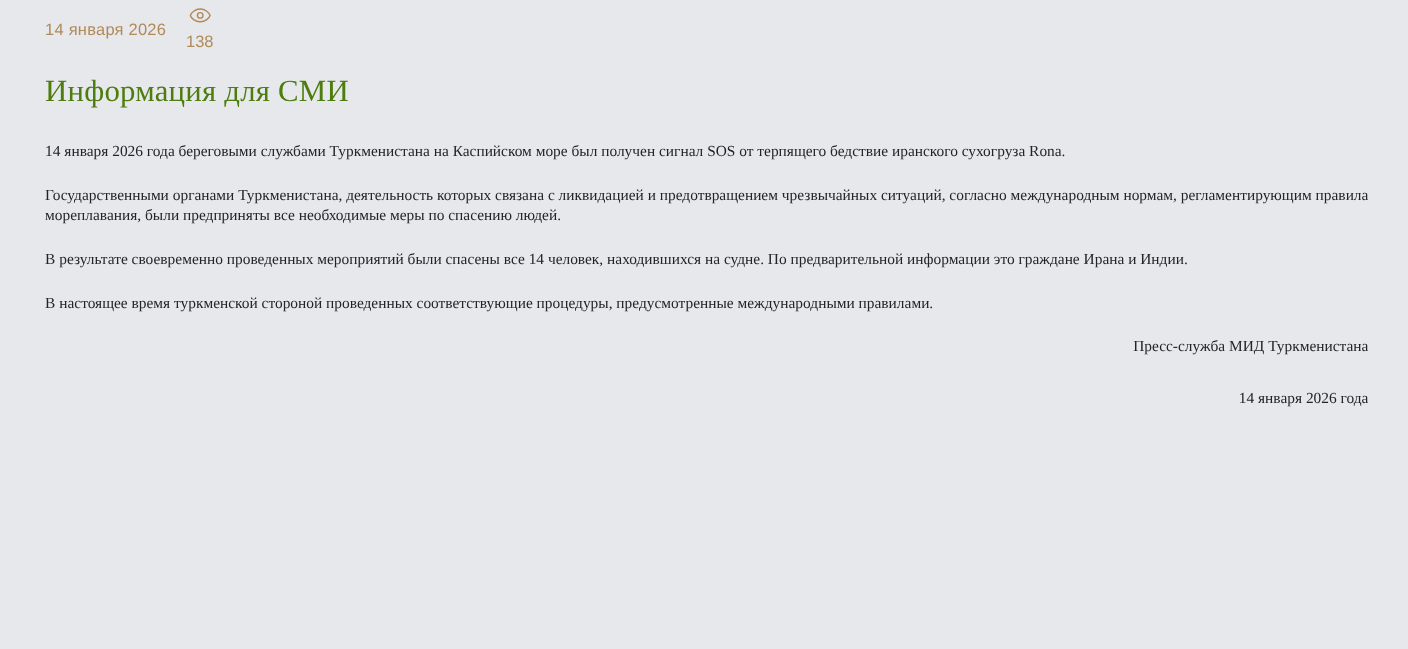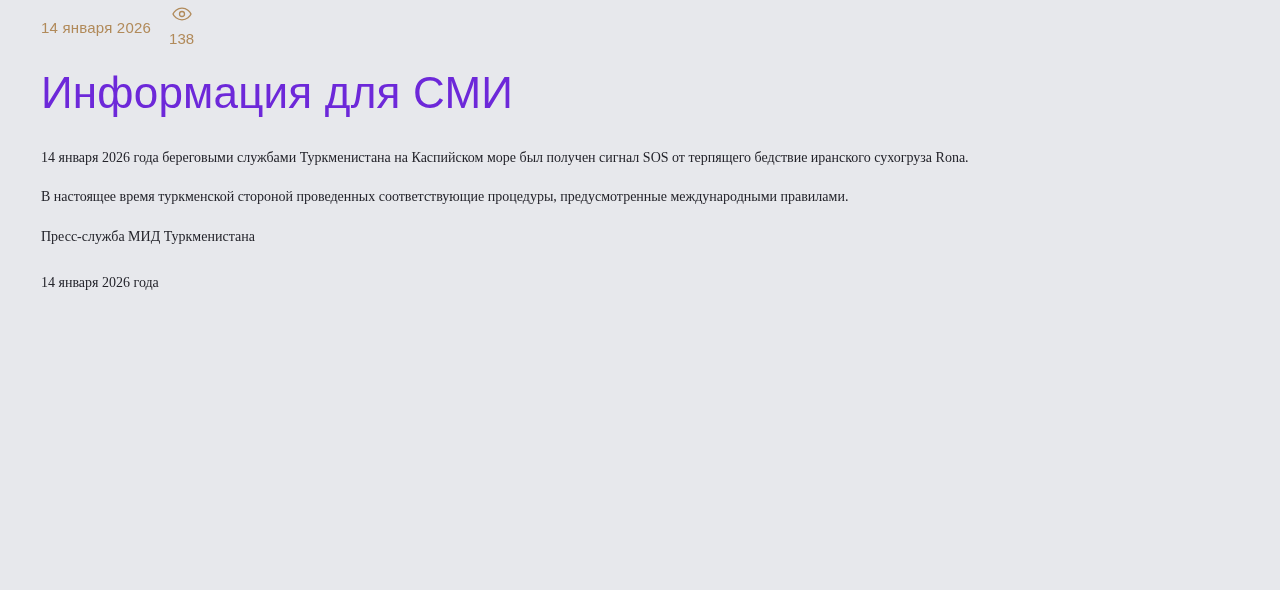--- a/index.html
+++ b/index.html
@@ -47,42 +47,42 @@
     height: 14px;
     line-height: 0;
   }
   .views-count {
     font-family: "Liberation Sans", sans-serif;
     font-size: 15px;
     color: #b18a5a;
   }
   h1.article-title {
     margin: 28px 0 0 41px;
-    font-family: Liberation Sans, sans-serif;
+    font-family: Liberation Serif, serif;
     font-weight: 400;
-    font-size: 44px;
+    font-size: 28px;
     line-height: 1.15;
-    color: #6d28d9;
+    color: #4d7c0f;
     letter-spacing: 0.2px;
   }
   .article-body {
     margin: 30px 0 0 0;
     padding: 0 36px 0 41px;
   }
   .article-body p {
     margin: 0 0 21px 0;
     font-family: "Liberation Serif", serif;
     font-size: 14px;
     line-height: 1.33;
     color: #23232a;
     text-align: justify;
     text-justify: inter-word;
   }
   .article-body p.no-justify {
-    text-align: left;
+    text-align: right;
   }
   .article-body p:last-child {
     margin-bottom: 0;
     margin-top: 28px;
   }
 </style>
 </head>
 <body>
 
 <div class="page">
@@ -97,18 +97,20 @@
         </svg>
       </span>
       <span class="views-count">138</span>
     </span>
   </div>
 
   <h1 class="article-title">Информация для СМИ</h1>
 
   <div class="article-body">
     <p>14 января 2026 года береговыми службами Туркменистана на Каспийском море был получен сигнал SOS от терпящего бедствие иранского сухогруза Rona.</p>
+    <p>Государственными органами Туркменистана, деятельность которых связана с ликвидацией и предотвращением чрезвычайных ситуаций, согласно международным нормам, регламентирующим правила мореплавания, были предприняты все необходимые меры по спасению людей.</p>
+    <p>В результате своевременно проведенных мероприятий были спасены все 14 человек, находившихся на судне. По предварительной информации это граждане Ирана и Индии.</p>
     <p>В настоящее время туркменской стороной проведенных соответствующие процедуры, предусмотренные международными правилами.</p>
     <p class="no-justify">Пресс-служба МИД Туркменистана</p>
     <p class="no-justify">14 января 2026 года</p>
   </div>
 
 </div>
 
 </body></html>

